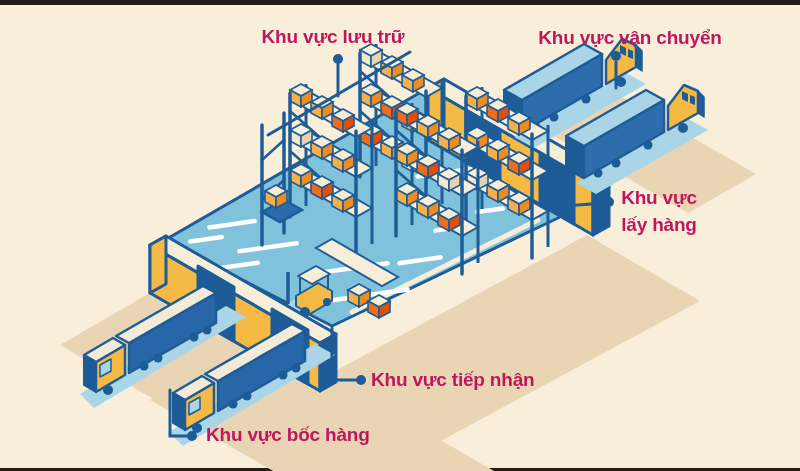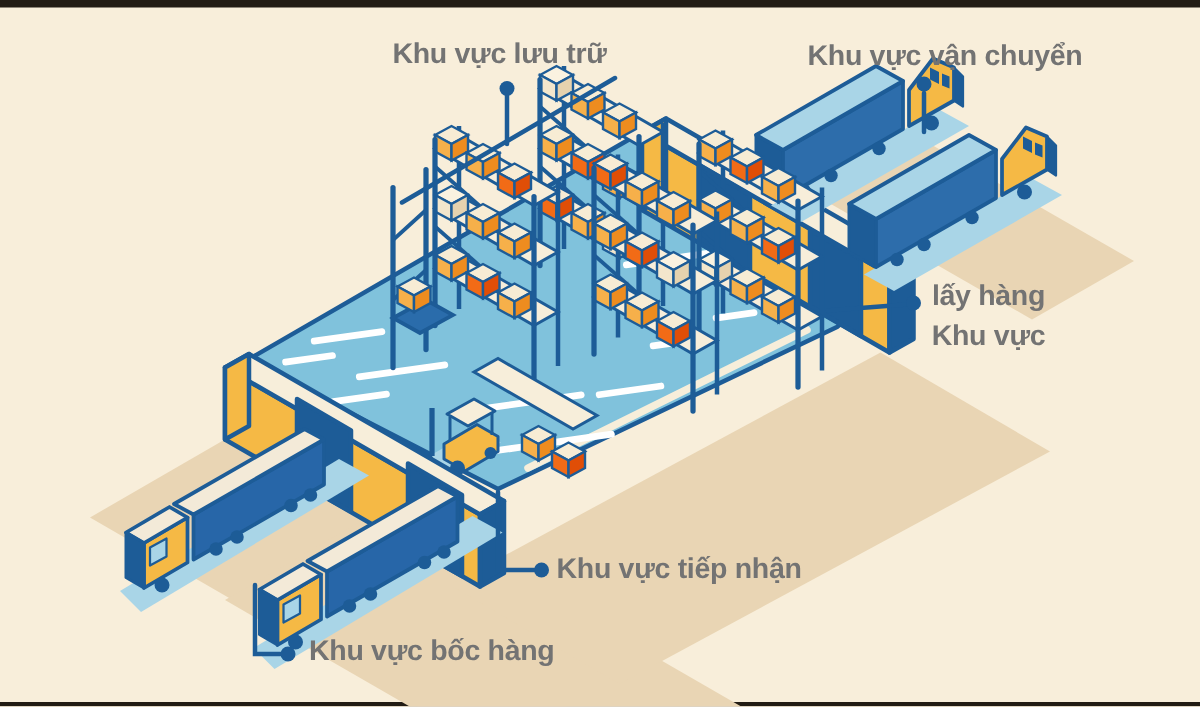--- a/index.html
+++ b/index.html
@@ -2,21 +2,21 @@
 <html><head>
 <meta charset="utf-8">
 <style>
   html,body{margin:0;padding:0;background:#f8eeda;}
   .stage{position:relative;width:800px;height:471px;background:#f8eeda;overflow:hidden;
          font-family:"Liberation Sans",sans-serif;}
   .bar{position:absolute;left:0;width:800px;background:#221c14;}
   .bar.top{top:0;height:5px;}
   .bar.bottom{bottom:0;height:3px;}
   svg.scene{position:absolute;left:0;top:0;}
-  .lbl{position:absolute;color:#737373;font-weight:700;font-size:19px;
+  .lbl{position:absolute;color:#be185d;font-weight:700;font-size:19px;
        letter-spacing:-0.2px;white-space:nowrap;z-index:5;}
   .lbl.center{transform:translateX(-50%);text-align:center;}
   .lbl .ln{display:block;line-height:27px;}
 </style>
 </head>
 <body>
 
 <div class="stage">
   <div class="bar top"></div>
   <div class="bar bottom"></div>
@@ -245,18 +245,18 @@
       <g>
         <path d="M170 390 L170 436 L187 436" fill="none"></path>
         <circle cx="192" cy="436" r="5" fill="#1d5c97" stroke="none"></circle>
       </g>
     </g>
   </svg>
 
   <div class="lbl center" style="left:333px;top:26px;">Khu vực lưu trữ</div>
   <div class="lbl center" style="left:613px;top:27px;margin-left:17px;">Khu vực vận chuyển</div>
   <div class="lbl center" style="left:659px;top:184px;">
+    <span class="ln">Khu vực</span>
     <span class="ln">lấy hàng</span>
-    <span class="ln">Khu vực</span>
   </div>
   <div class="lbl" style="left:371px;top:369px;">Khu vực tiếp nhận</div>
   <div class="lbl" style="left:206px;top:424px;">Khu vực bốc hàng</div>
 </div>
 
 </body></html>

